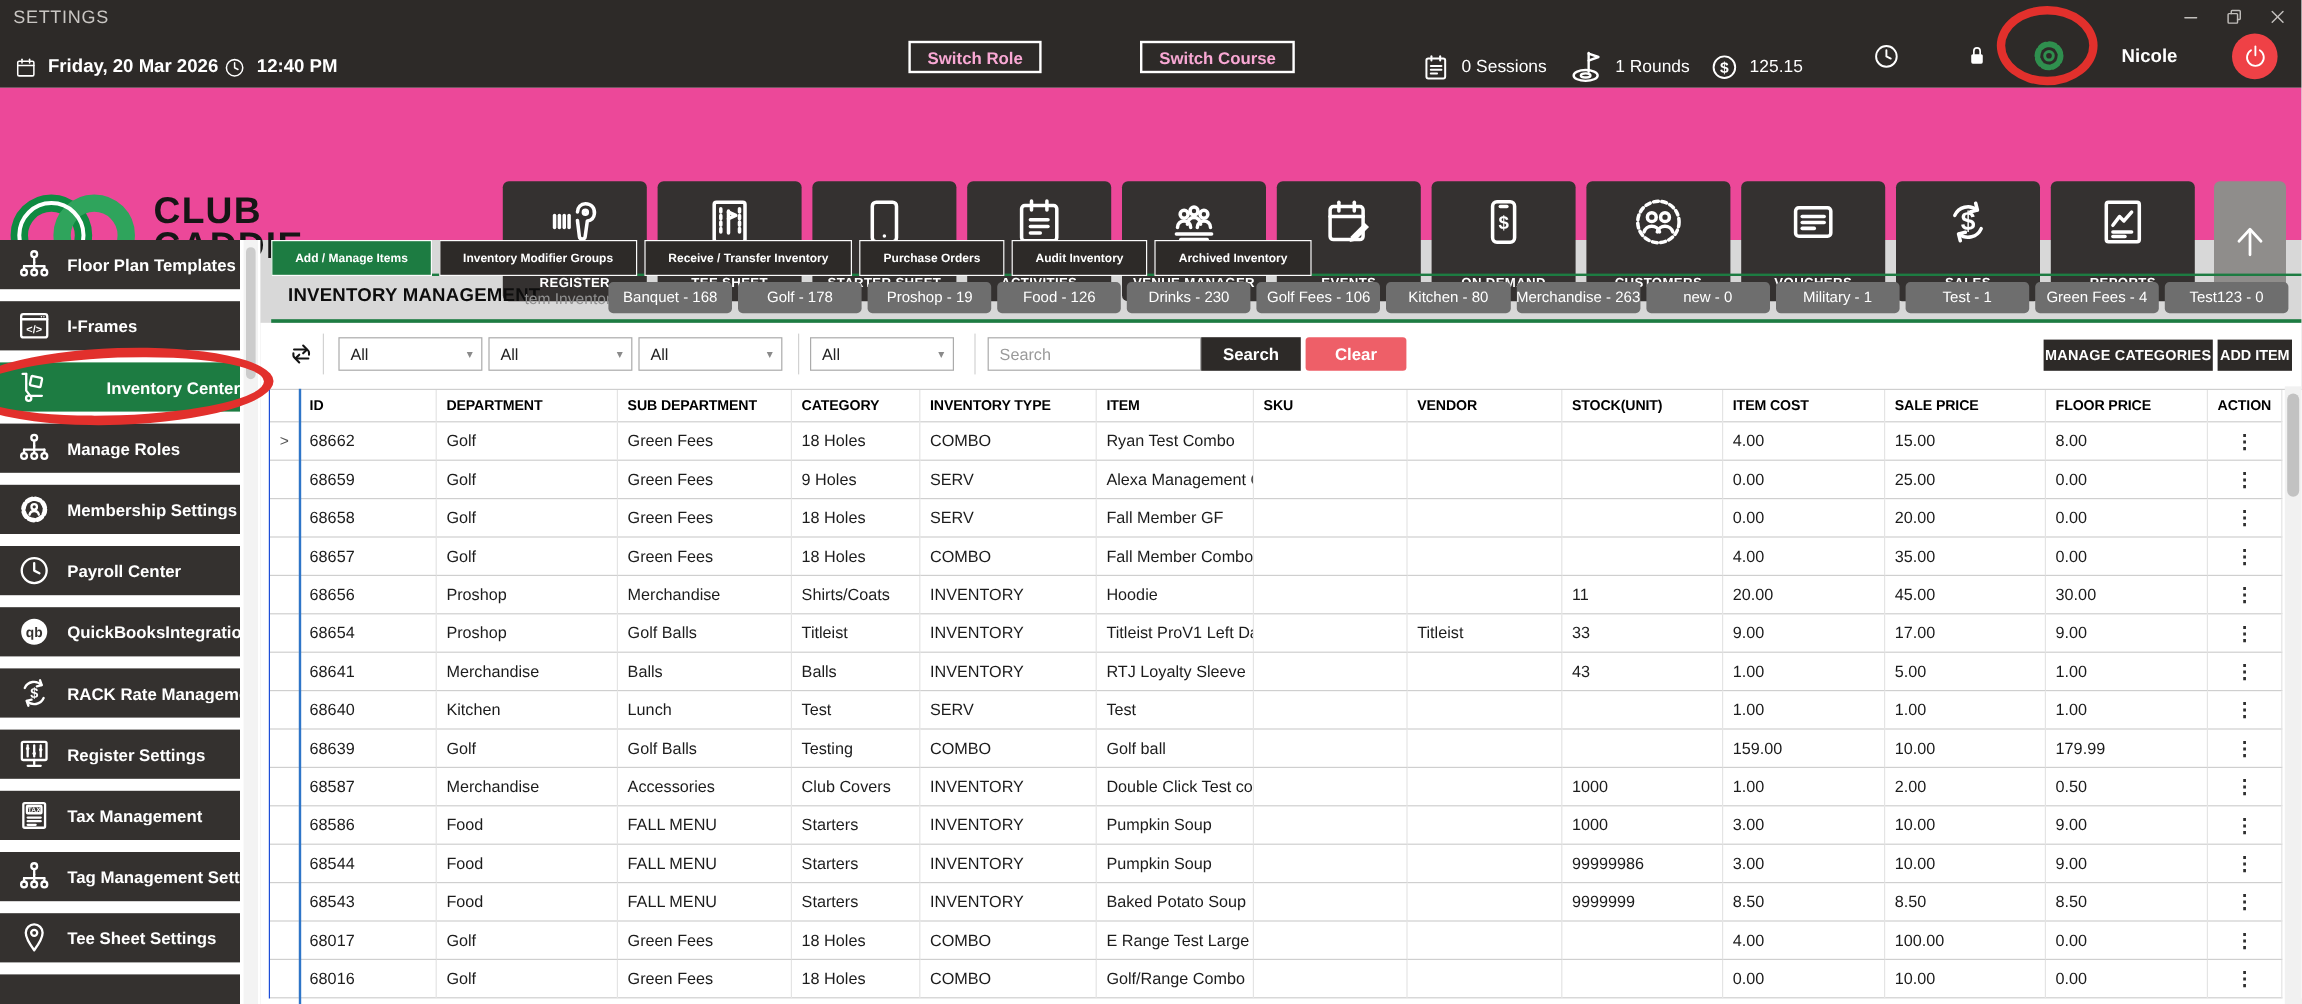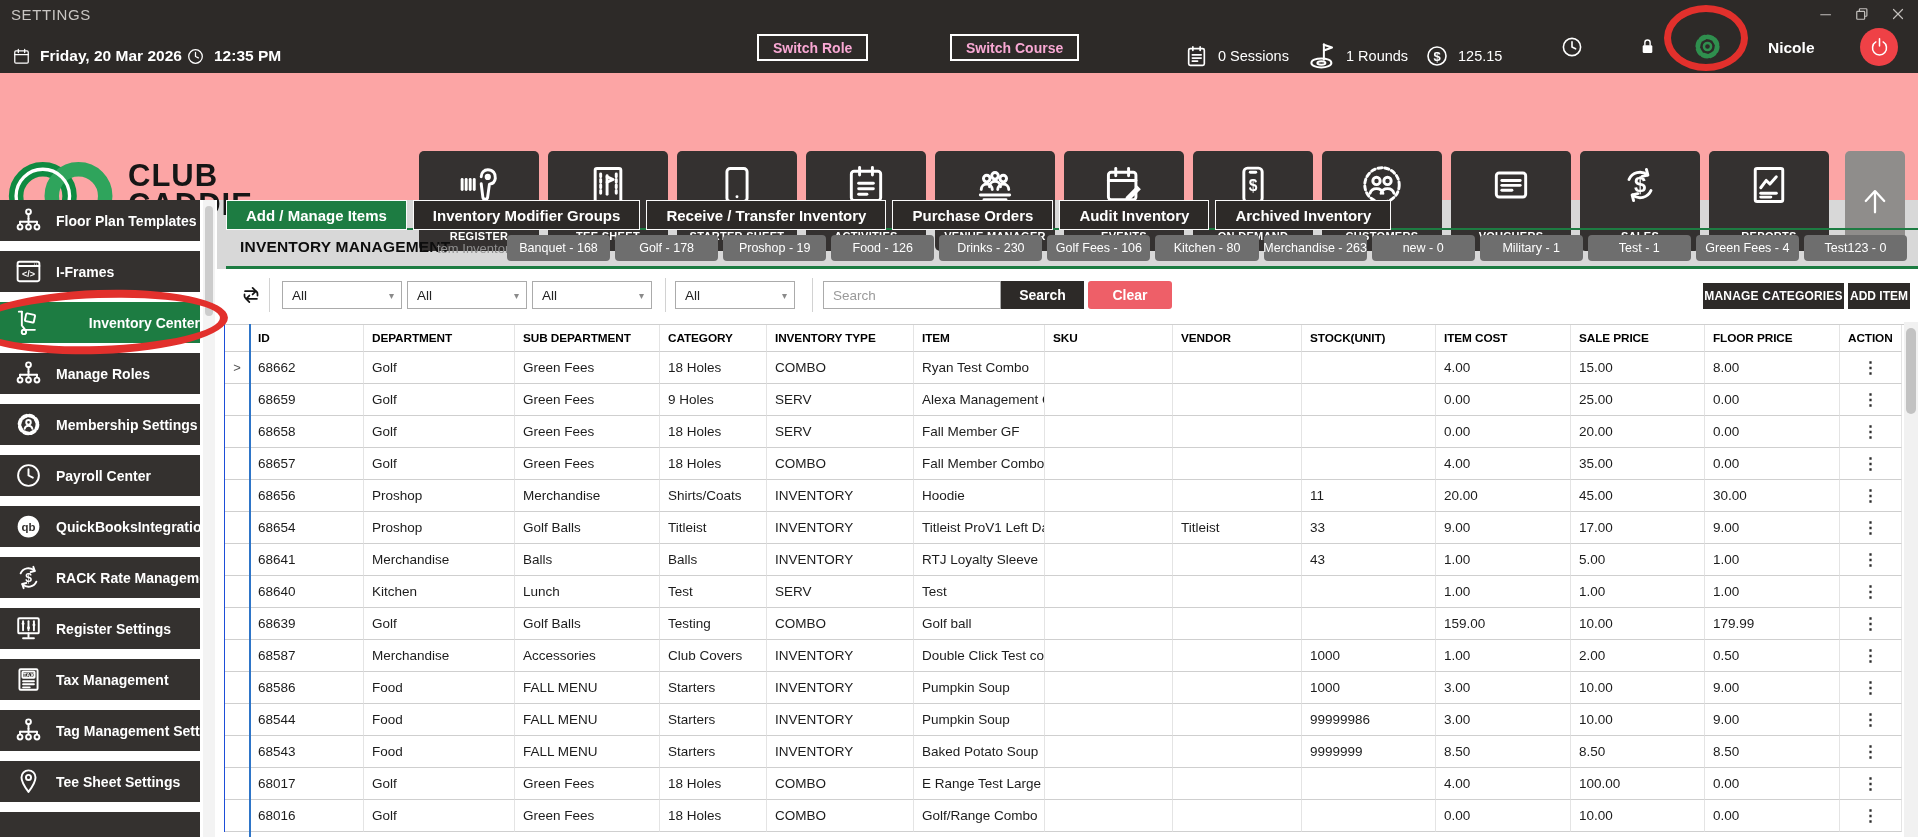--- a/index.html
+++ b/index.html
@@ -14,21 +14,21 @@
   .win-title { position:absolute; left:11px; top:6px; font-size:15px; color:#c9c6c3; letter-spacing:.6px; }
   .win-controls { position:absolute; right:10px; top:5px; display:flex; gap:16px; color:#c2bfbc; }
   .win-btn { width:20px; height:18px; cursor:pointer; }
   .tb-group { position:absolute; top:42px; height:28px; display:flex; align-items:center; gap:9px; color:#fff; }
   .tb-strong { font-weight:bold; font-size:15.5px; white-space:nowrap; }
   .tb-plain { font-size:14.5px; white-space:nowrap; }
   .switch-btn { position:absolute; top:34px; height:27px; background:transparent; border:2px solid #fff; color:#f9a8d4; font-weight:bold; font-size:14px; padding:0 14px; }
   .power-btn { position:absolute; left:1860px; top:28px; width:38px; height:38px; border-radius:50%; background:#ef4146; color:#fff; display:flex; align-items:center; justify-content:center; }
 
   
-  .brandband { position:absolute; top:73px; left:0; width:1918px; height:127px; background:#fca5a5; }
+  .brandband { position:absolute; top:73px; left:0; width:1918px; height:127px; background:#ec4899; }
   .logo { position:absolute; left:8px; top:84px; }
   .brand-name { position:absolute; left:128px; top:88px; font-weight:bold; font-size:31px; line-height:29px; letter-spacing:1px; color:#161616; }
   .club-name { position:absolute; left:8px; top:168px; font-weight:bold; font-size:16.5px; color:#0a0a0a; }
   #nav-tiles { position:absolute; left:419px; top:78px; display:flex; gap:9px; }
   .tile { width:120px; height:100px; background:#343130; border-radius:5px; color:#fff; position:relative; cursor:pointer; }
   .tile .ib { position:absolute; left:50%; top:12px; transform:translateX(-50%); width:44px; height:44px; }
   .tile-label { position:absolute; bottom:9px; width:100%; text-align:center; font-size:11px; font-weight:bold; letter-spacing:.3px; }
   .tile-up { position:absolute; left:1845px; top:78px; width:60px; height:100px; background:#8f8d8b; border-radius:5px; color:#fff; display:flex; align-items:center; justify-content:center; cursor:pointer; }
 
   
@@ -37,21 +37,21 @@
   .side-item { height:41px; margin-bottom:10px; background:#34312f; color:#fff; display:flex; align-items:center; padding-left:14px; gap:13px; cursor:pointer; }
   .side-item.active { background:#1d7c42;justify-content:space-between; }
   .side-item .ib { width:29px; height:29px; }
   .side-label { font-size:14px; font-weight:600; white-space:nowrap; overflow:hidden; }
   .side-scrolltrack { position:absolute; left:203px; top:200px; width:12px; height:637px; background:#f3f3f3; }
   .side-scrollthumb { position:absolute; left:205px; top:206px; width:8px; height:110px; background:#cccccc; border-radius:4px; }
 
   
   .content-bg { position:absolute; left:217px; top:269px; width:1701px; height:568px; background:#fff; }
   #tabs { position:absolute; left:226px; top:200px; display:flex; gap:6px; z-index:2; }
-  .tab { height:30px; background:#2d2a28; border:1px solid #fbfbfb; color:#fff; font-weight:bold; font-size:15px; display:flex; align-items:center; padding:0 19px; white-space:nowrap; cursor:pointer; }
+  .tab { height:30px; background:#2d2a28; border:1px solid #fbfbfb; color:#fff; font-weight:bold; font-size:10px; display:flex; align-items:center; padding:0 19px; white-space:nowrap; cursor:pointer; }
   .tab.active { background:#1d7c42; }
   .tab-underline { position:absolute; left:226px; top:228px; width:1692px; height:2px; background:#1d7c42; }
   .inv-title { position:absolute; left:240px; top:238px; font-size:15.5px; font-weight:bold; color:#0d0d0d; letter-spacing:.2px; white-space:nowrap;text-align:right; }
   .inv-sub { position:absolute; left:437px; top:241px; font-size:13px; color:#8f8f8f; white-space:nowrap; }
   #chips { position:absolute; left:507px; top:235px; width:1400px; display:flex; gap:5px; }
   .chip { flex:1; height:26px; background:#6e6e6e; border-radius:4px; color:#fff; font-size:12.5px; display:flex; align-items:center; justify-content:center; white-space:nowrap; overflow:hidden; cursor:pointer; }
   .green-rule { position:absolute; left:226px; top:266px; width:1692px; height:3px; background:#1d7c42; }
 
   
   .f-refresh { position:absolute; left:238px; top:282px; width:26px; height:26px; color:#141414; cursor:pointer; }
@@ -119,21 +119,21 @@
       </span>
     <span class="tb-strong">Friday,  20 Mar 2026</span>
   </div>
   <div class="tb-group" style="left:186px">
     <span class="ib" style="width:19px;height:19px">
         <svg viewBox="0 0 24 24" fill="none" stroke="currentColor" stroke-width="1.6" stroke-linecap="round" stroke-linejoin="round">
           <circle cx="12" cy="12" r="8.6"></circle>
           <polyline points="12,6.8 12,12 15.6,13.8"></polyline>
         </svg>
       </span>
-    <span class="tb-strong">12:35 PM</span>
+    <span class="tb-strong">12:40 PM</span>
   </div>
 
   <button class="switch-btn" style="left:757px">Switch Role</button>
   <button class="switch-btn" style="left:950px">Switch Course</button>
 
   <div class="tb-group" style="left:1184px">
     <span class="ib" style="width:25px;height:25px">
         <svg viewBox="0 0 24 24" fill="none" stroke="currentColor" stroke-width="1.6" stroke-linecap="round" stroke-linejoin="round">
           <rect x="4.5" y="4.5" width="15" height="16" rx="1.5"></rect>
           <line x1="8.5" y1="2.8" x2="8.5" y2="6.2"></line>

